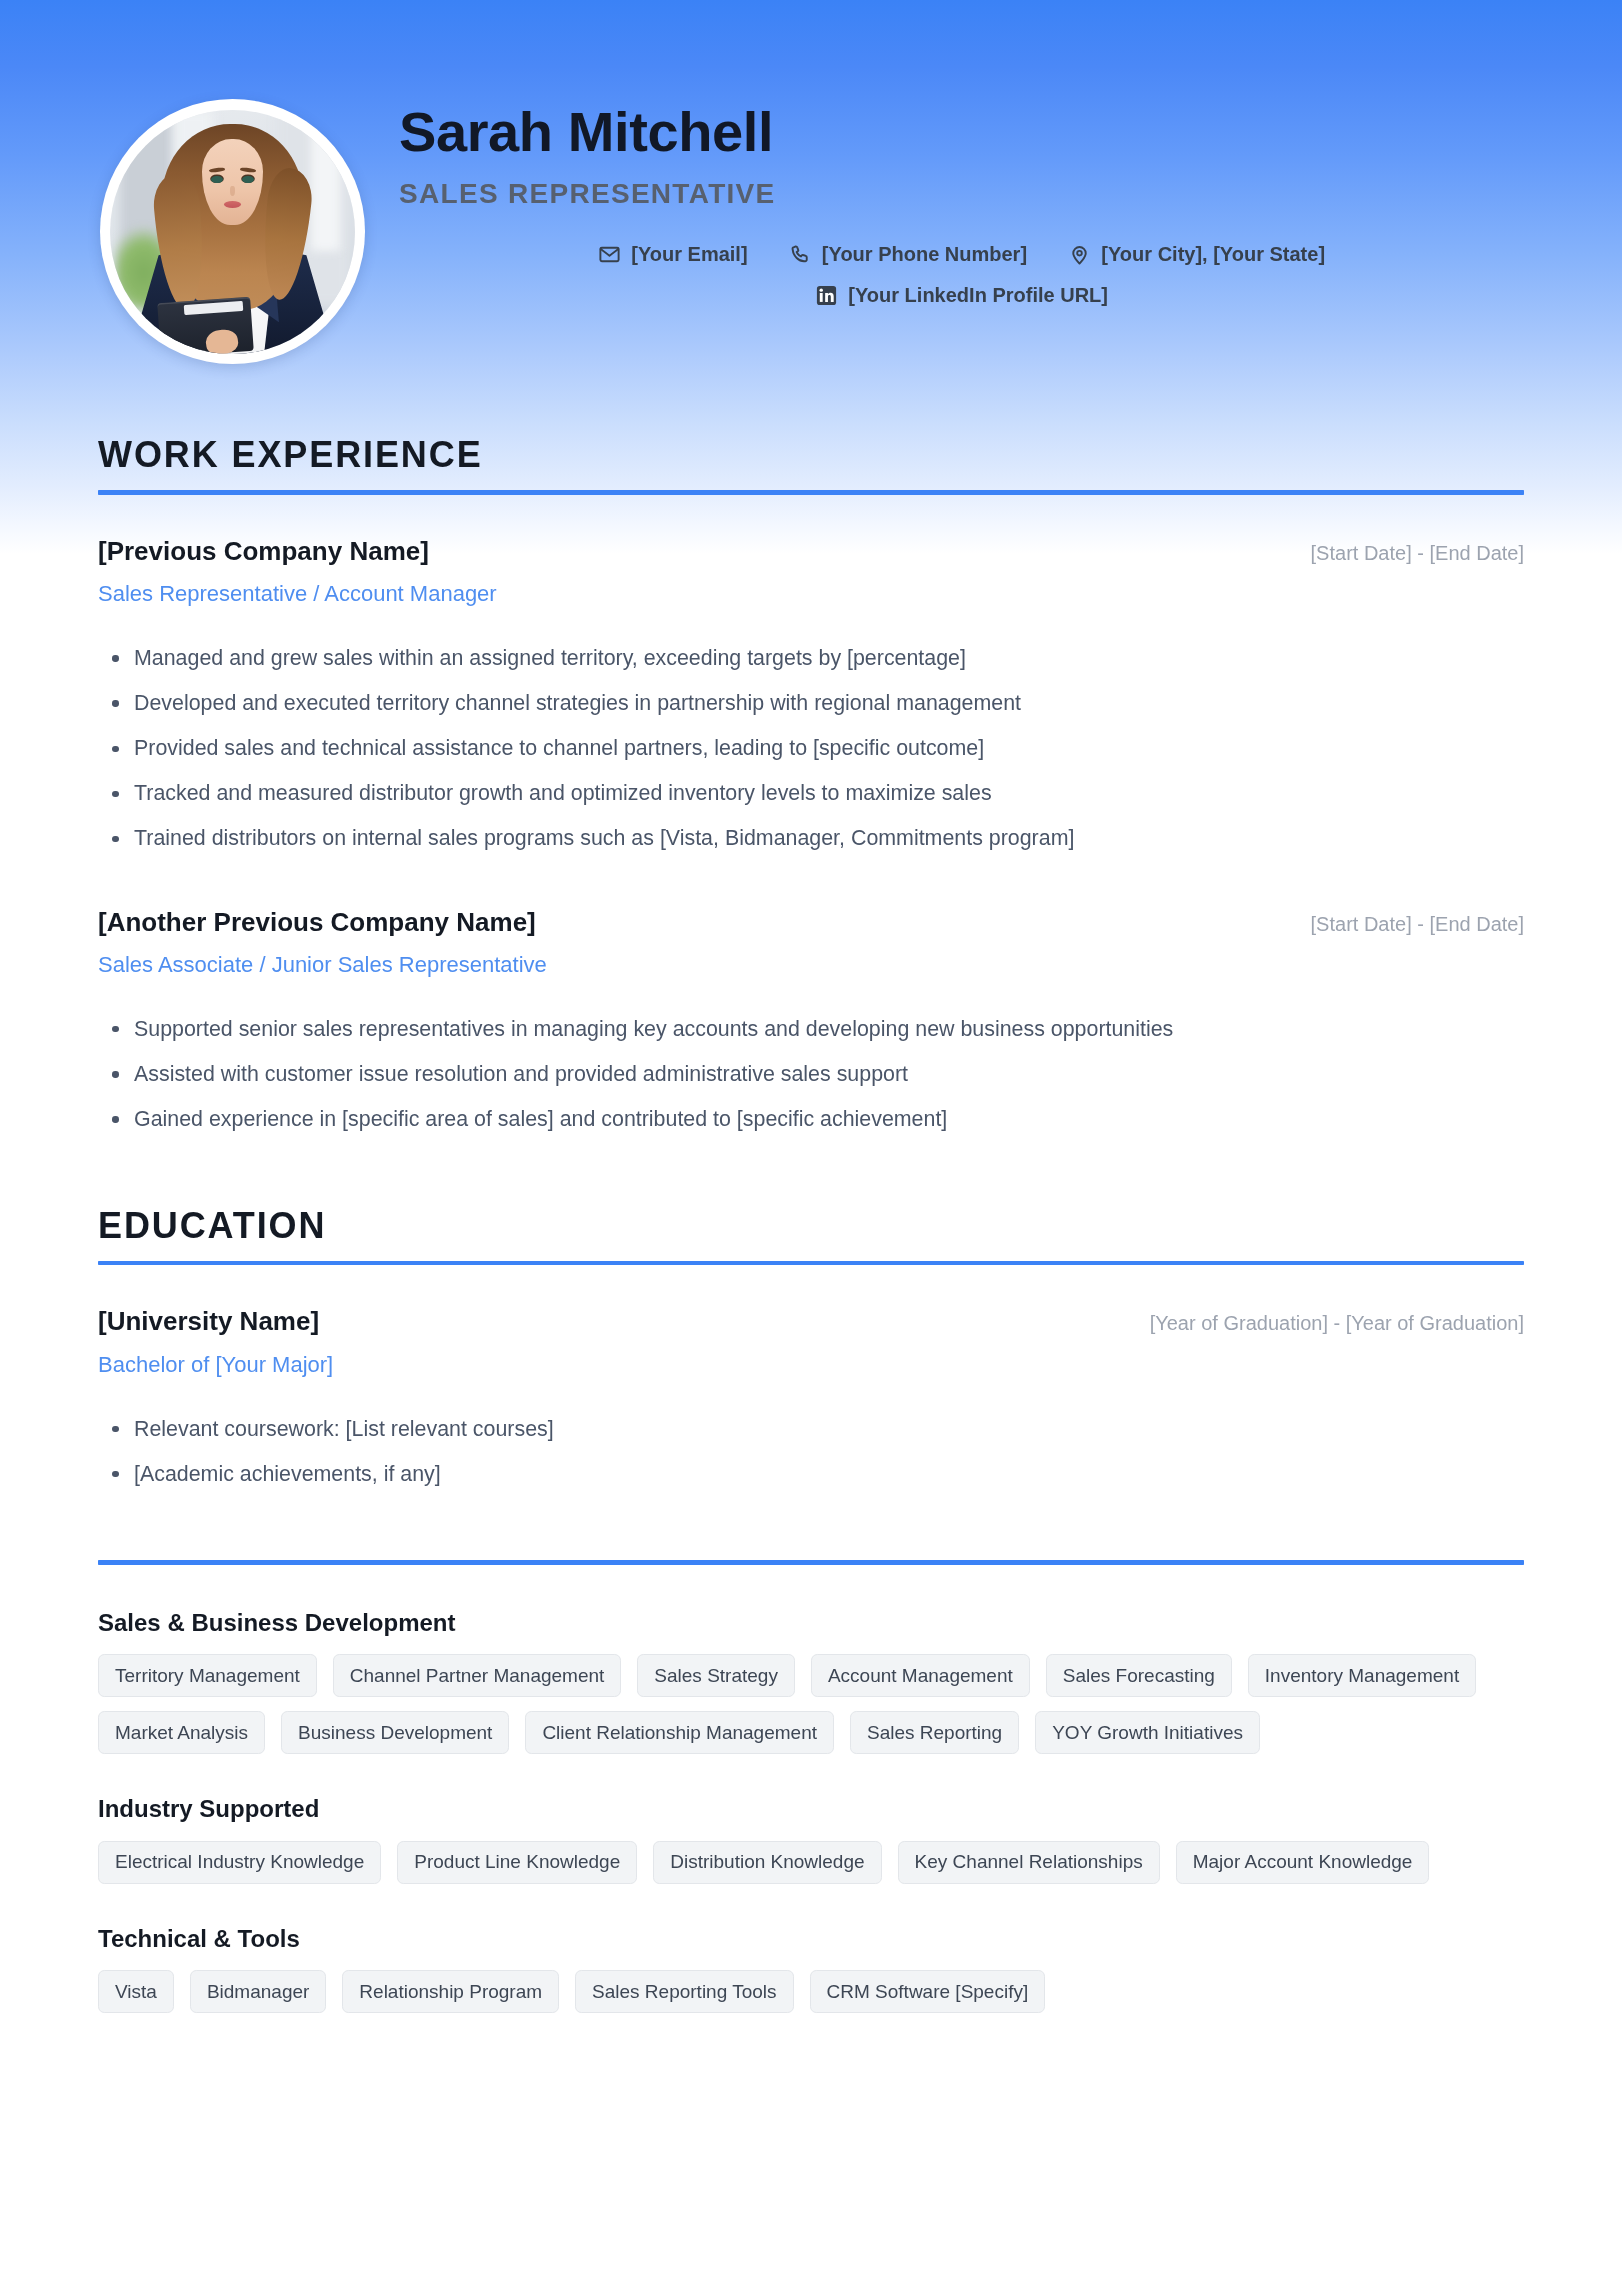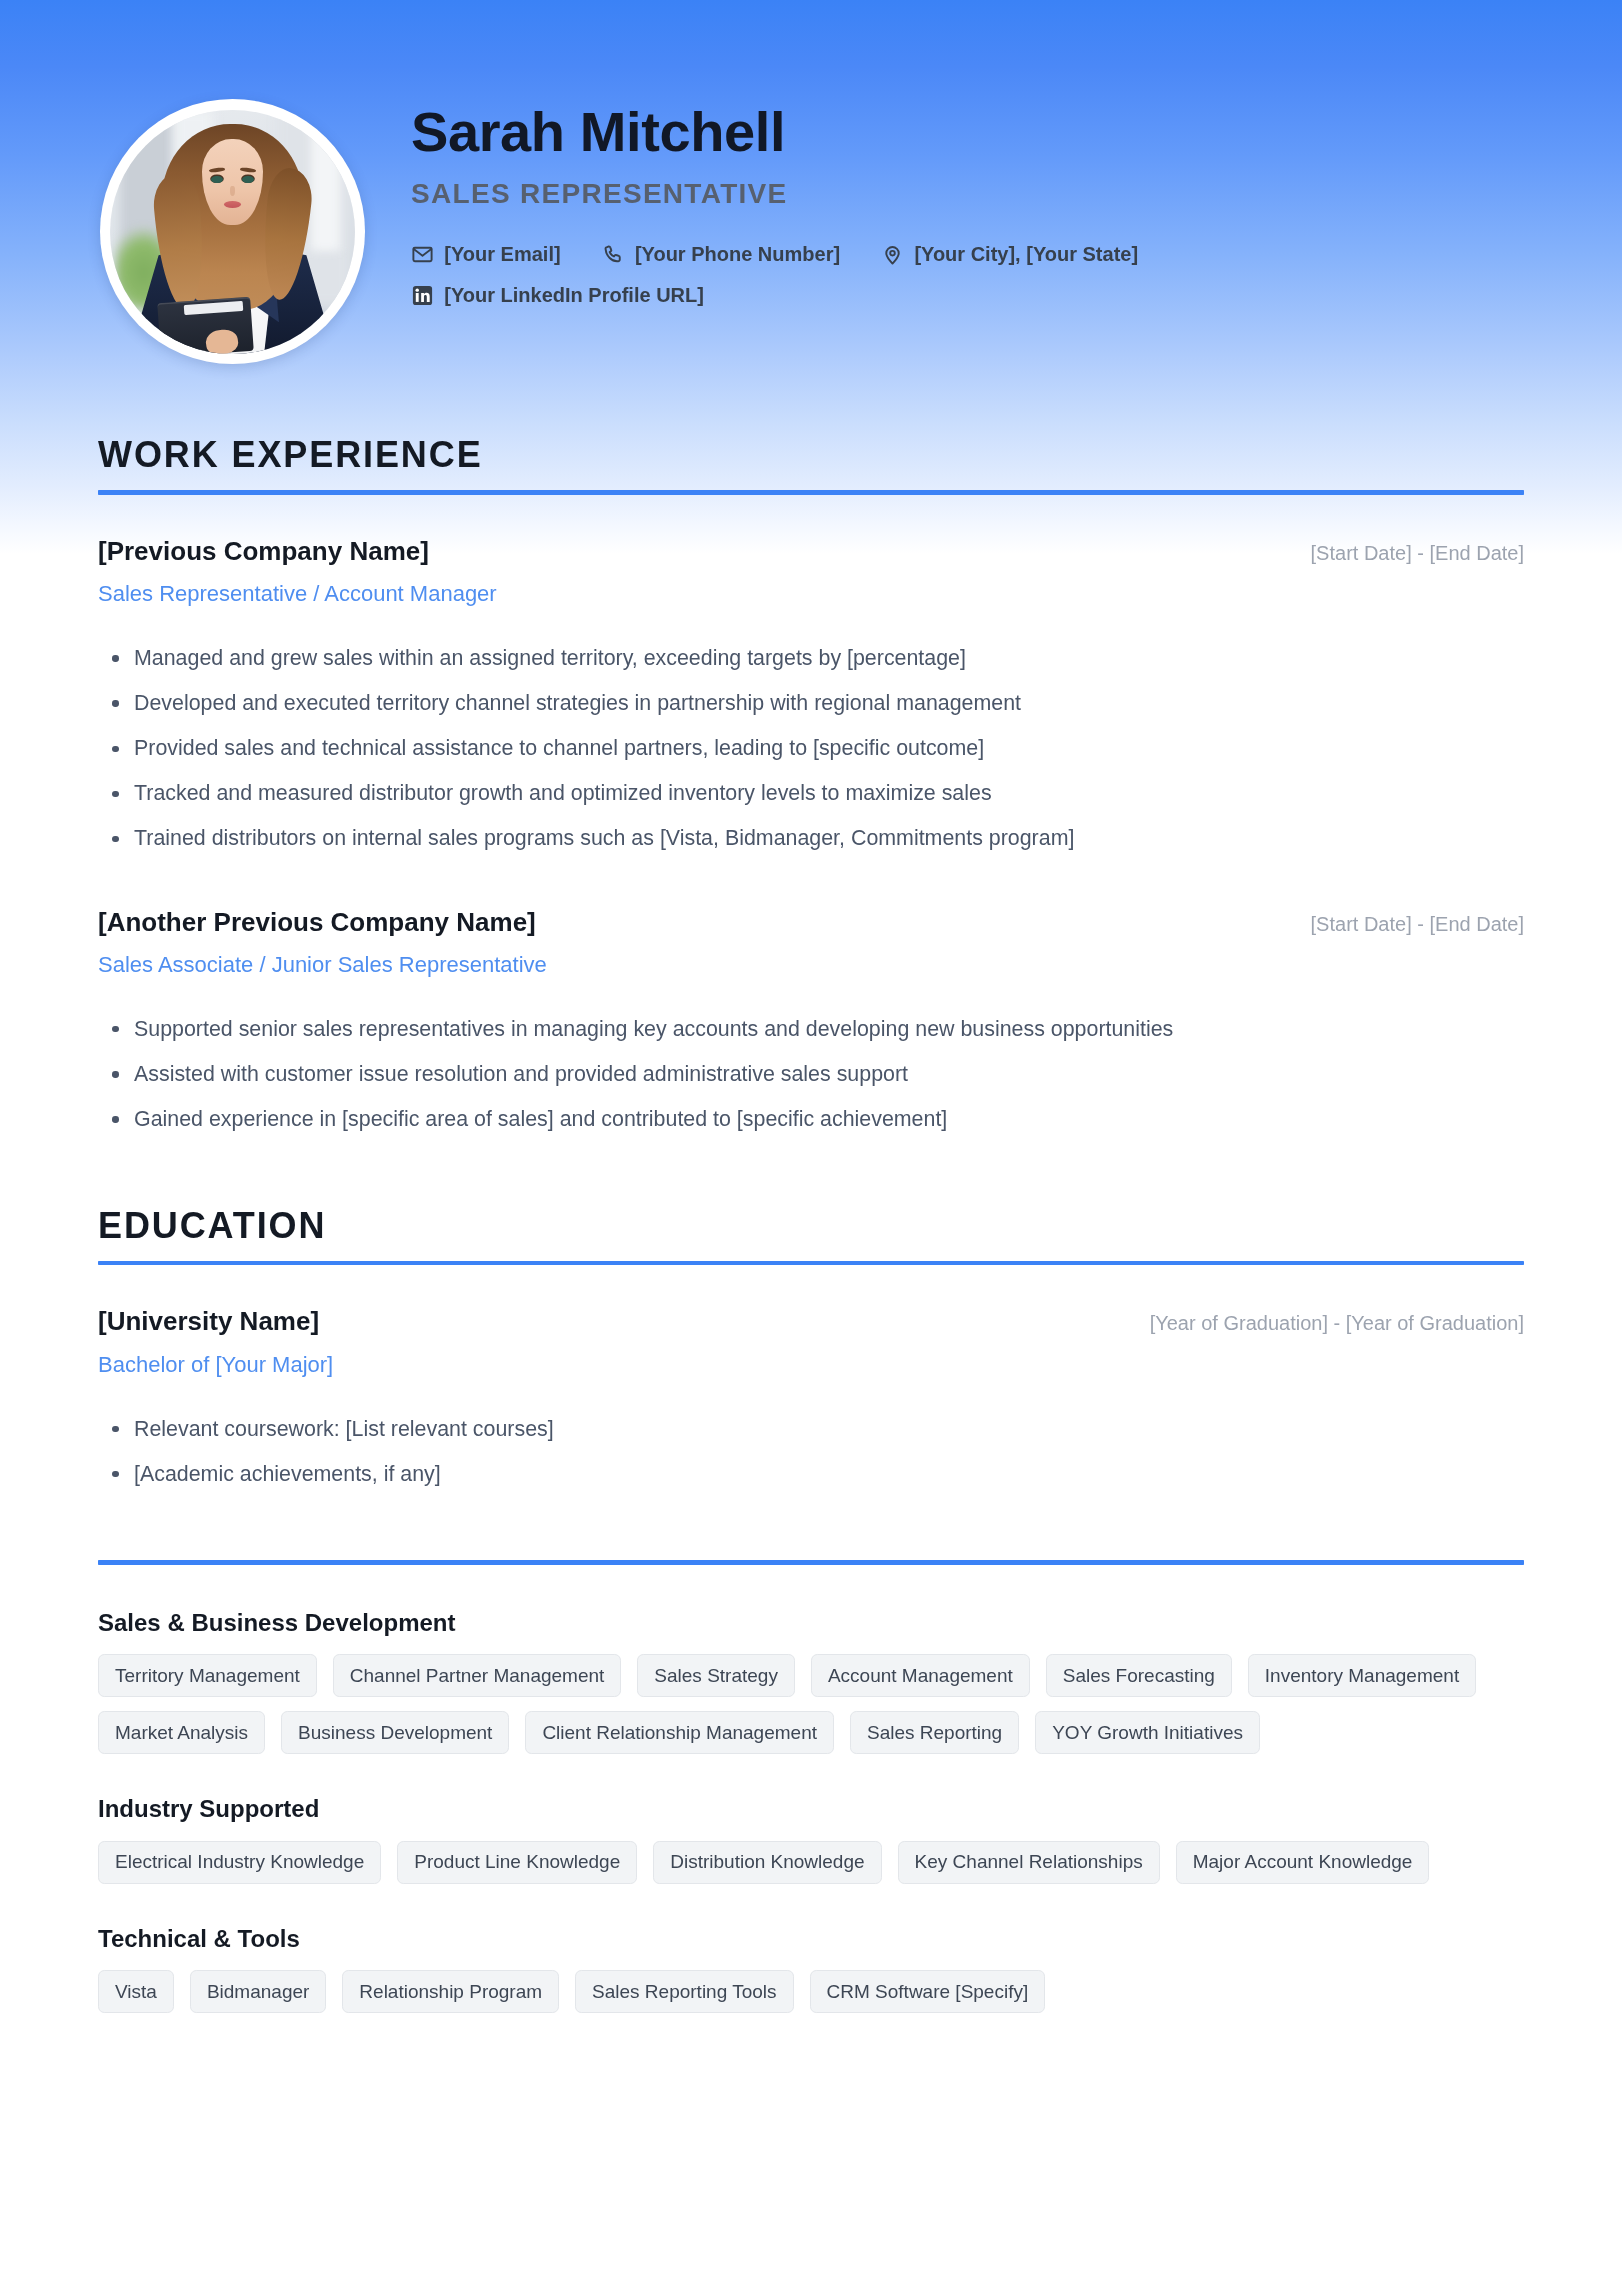--- a/index.html
+++ b/index.html
@@ -41,21 +41,21 @@
     position: relative;
     z-index: 1;
     padding: 0 98px;
   }
 
   
   .header {
     display: flex;
     align-items: flex-start;
     padding-top: 82px;
-    gap: 44px;
+    gap: 32px;
   }
 
   .avatar-wrap {
     flex: 0 0 auto;
     width: 269px;
     display: flex;
     justify-content: center;
     padding-top: 17.4px;
   }
 
@@ -225,20 +225,21 @@
     letter-spacing: 1.3px;
   }
 
   .contact-rows { margin-top: 33px; }
 
   .contact-row {
     display: flex;
     align-items: center;
     gap: 41px;
     margin-bottom: 17.4px;
+    justify-content: center;
   }
 
   .contact-item {
     display: flex;
     align-items: center;
     gap: 10.3px;
   }
 
   .contact-item .ico {
     display: inline-flex;

